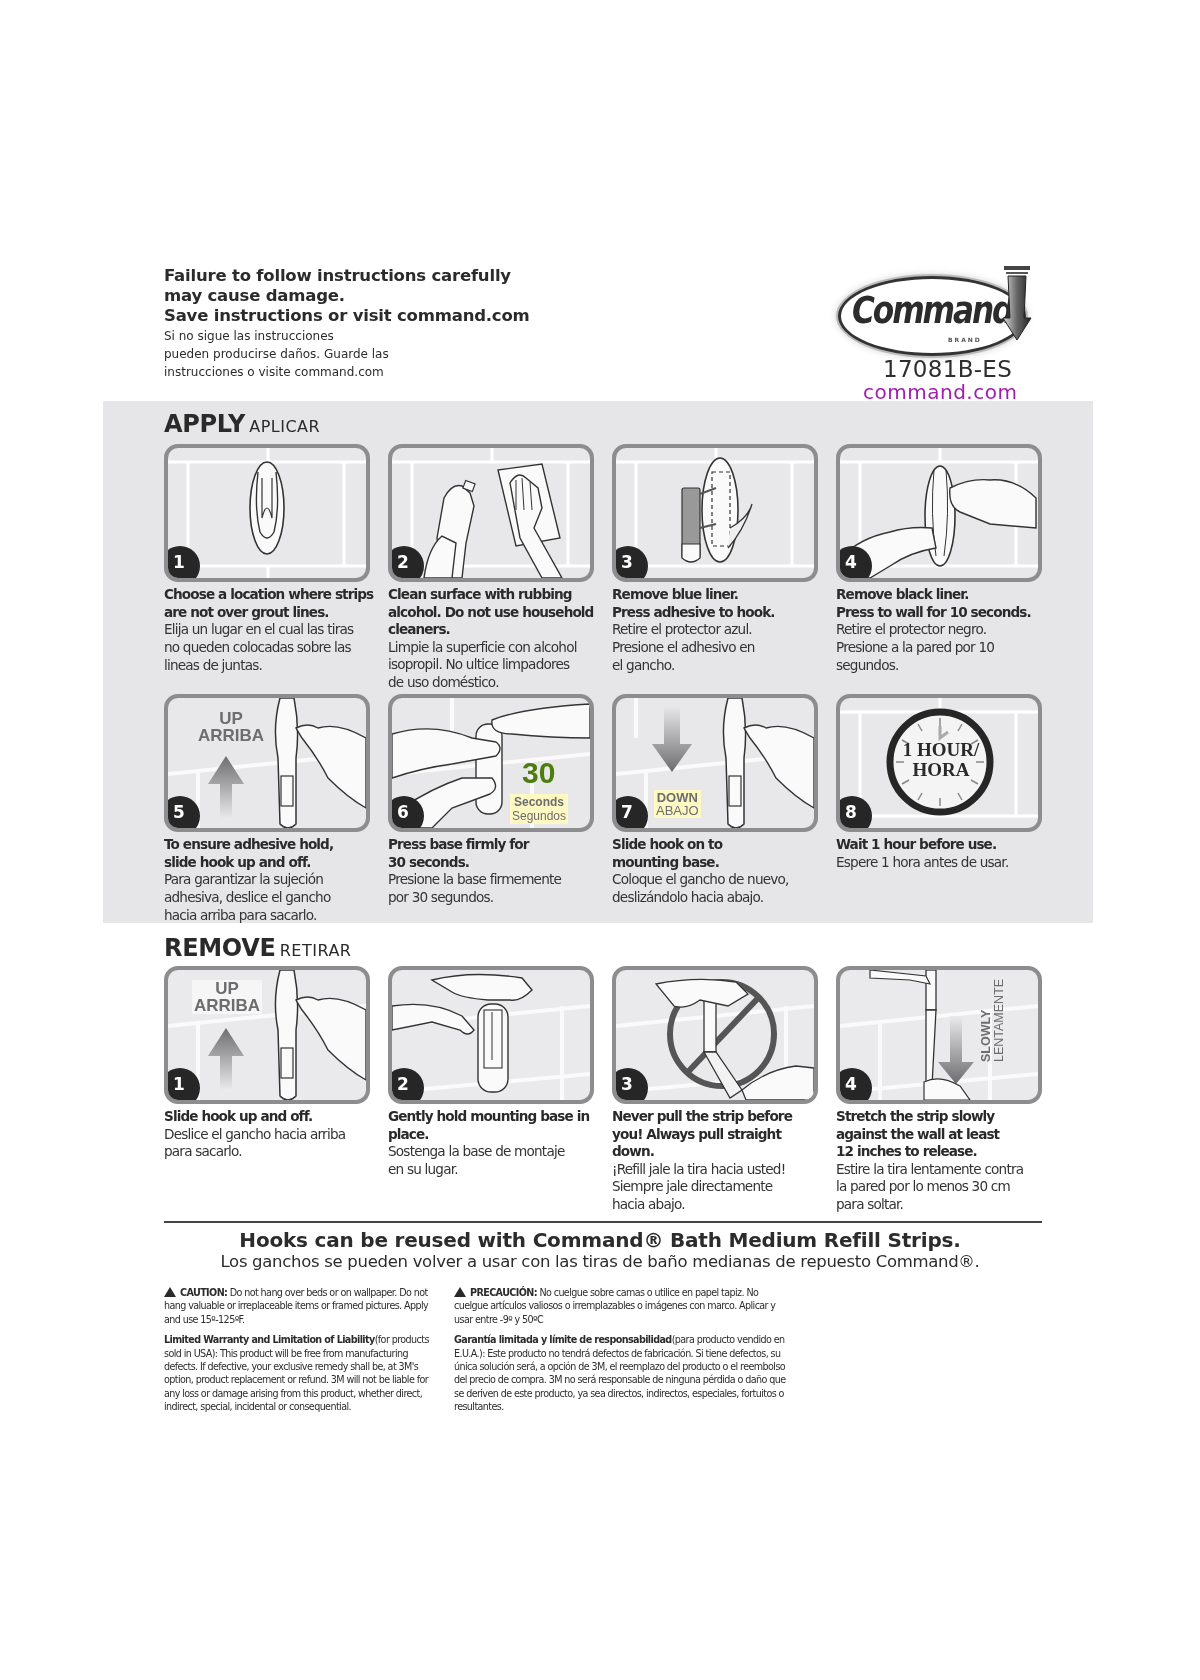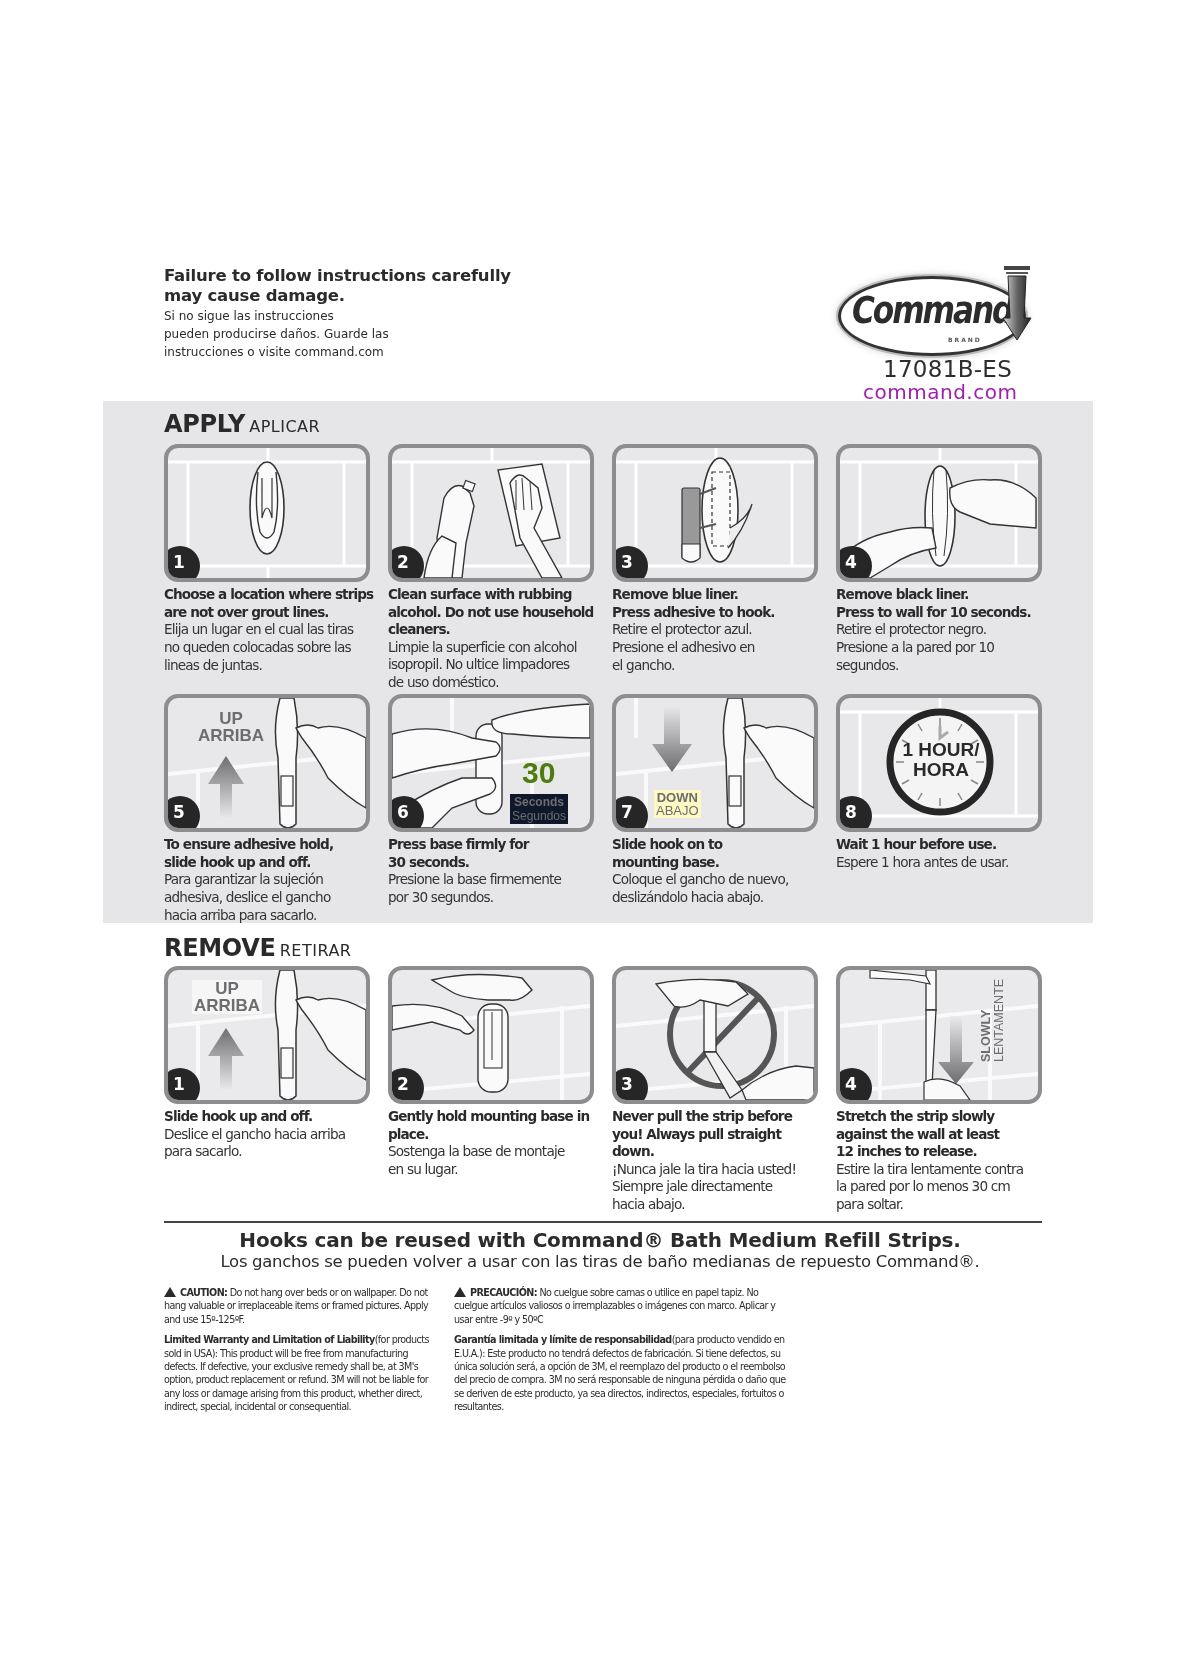--- a/index.html
+++ b/index.html
@@ -44,20 +44,21 @@
     .legal p { margin-bottom: 7px; }
     .legal b { font-weight: bold; }
     .warn-tri { display: inline-block; width: 0; height: 0; border-left: 6px solid transparent; border-right: 6px solid transparent; border-bottom: 10px solid #2a2a2a; vertical-align: -1px; margin-right: 4px; }
   </style>
 </head>
 <body>
 
 <div class="header-warning">
   <div class="hw-en">Failure to follow instructions carefully</div>
   <div class="hw-en">may cause damage.</div>
+  <div class="hw-en">Save instructions or visit command.com</div>
   <div class="hw-es">Si no sigue las instrucciones</div>
   <div class="hw-es" style="margin-top:0">pueden producirse daños. Guarde las</div>
   <div class="hw-es" style="margin-top:0">instrucciones o visite command.com</div>
 </div>
 
 <div class="logo-block">
   <div class="logo-oval"></div>
   <div class="logo-word">Command</div>
   <div class="logo-brand">BRAND</div>
   <svg class="logo-hook" viewBox="0 0 34 80">
@@ -229,21 +230,21 @@
         <line x1="0" y1="76" x2="198" y2="56"></line>
         <line x1="140" y1="60" x2="140" y2="130"></line>
         <line x1="60" y1="0" x2="60" y2="70"></line>
       </g>
     <rect x="84" y="26" width="26" height="90" rx="12" fill="#fafafa" stroke="#333" stroke-width="1.4"></rect>
     <path d="M0 36 Q40 24 80 40 L104 44 Q112 50 104 58 L60 66 Q30 70 0 80 Z" fill="#fafafa" stroke="#333" stroke-width="1.4"></path>
     <path d="M100 22 Q130 10 198 6 L198 40 Q160 40 120 36 Q98 36 100 22 Z" fill="#fafafa" stroke="#333" stroke-width="1.4"></path>
     <path d="M10 110 Q40 90 70 80 L100 80 Q108 90 98 96 L60 110 L40 130 L10 130 Z" fill="#fafafa" stroke="#333" stroke-width="1.4"></path>
   </svg>
   <div class="panel-label" style="left:130px; top:60px; font-size:30px; color:#4d7c0f;">30</div>
-  <div class="panel-label" style="left:118px; top:96px; font-size:12px; line-height:14px; background:#0f172a; padding:1px 2px;">
+  <div class="panel-label" style="left:118px; top:96px; font-size:12px; line-height:14px; background:#fef9c3; padding:1px 2px;">
     <div>Seconds</div>
     <div style="font-weight:normal">Segundos</div>
   </div>
   <div class="step-num">
       <span>6</span>
     </div>
 </div>
 
 <div class="panel" style="left:612px; top:694px;">
   <svg viewBox="0 0 198 130">
@@ -291,21 +292,21 @@
         <line x1="122" y1="26" x2="118" y2="33"></line>
       <line x1="78" y1="102" x2="82" y2="95"></line>
         <line x1="122" y1="102" x2="118" y2="95"></line>
       <line x1="62" y1="42" x2="69" y2="46"></line>
         <line x1="138" y1="42" x2="131" y2="46"></line>
       <line x1="62" y1="86" x2="69" y2="82"></line>
         <line x1="138" y1="86" x2="131" y2="82"></line>
     </g>
     <path d="M100 28 L100 40 L108 34" fill="none" stroke="#aaa" stroke-width="3"></path>
   </svg>
-  <div class="panel-label" style="left:54px; top:42px; width:94px; font-size:19px; line-height:20px; color:#2a2a2a; font-weight:bold;">
+  <div class="panel-label" style="left:54px; top:42px; width:94px; font-size:19px; line-height:20px; color:#2a2a2a; font-weight:bold;font-family:Liberation Serif, serif;">
     <div>1 HOUR/</div>
     <div>HORA</div>
   </div>
   <div class="step-num">
       <span>8</span>
     </div>
 </div>
 
 <div class="caption" style="left:164px; top:836px;">
   <span class="en">To ensure adhesive hold,</span>
@@ -435,21 +436,21 @@
 <div class="caption" style="left:388px; top:1108px;">
   <span class="en">Gently hold mounting base in</span>
   <span class="en">place.</span>
   <span class="es">Sostenga la base de montaje</span>
   <span class="es">en su lugar.</span>
 </div>
 <div class="caption" style="left:612px; top:1108px;">
   <span class="en">Never pull the strip before</span>
   <span class="en">you! Always pull straight</span>
   <span class="en">down.</span>
-  <span class="es">¡Nunca jale la tira hacia usted!</span>
+  <span class="es">¡Refill jale la tira hacia usted!</span>
   <span class="es">Siempre jale directamente</span>
   <span class="es">hacia abajo.</span>
 </div>
 <div class="caption" style="left:836px; top:1108px;">
   <span class="en">Stretch the strip slowly</span>
   <span class="en">against the wall at least</span>
   <span class="en">12 inches to release.</span>
   <span class="es">Estire la tira lentamente contra</span>
   <span class="es">la pared por lo menos 30 cm</span>
   <span class="es">para soltar.</span>

